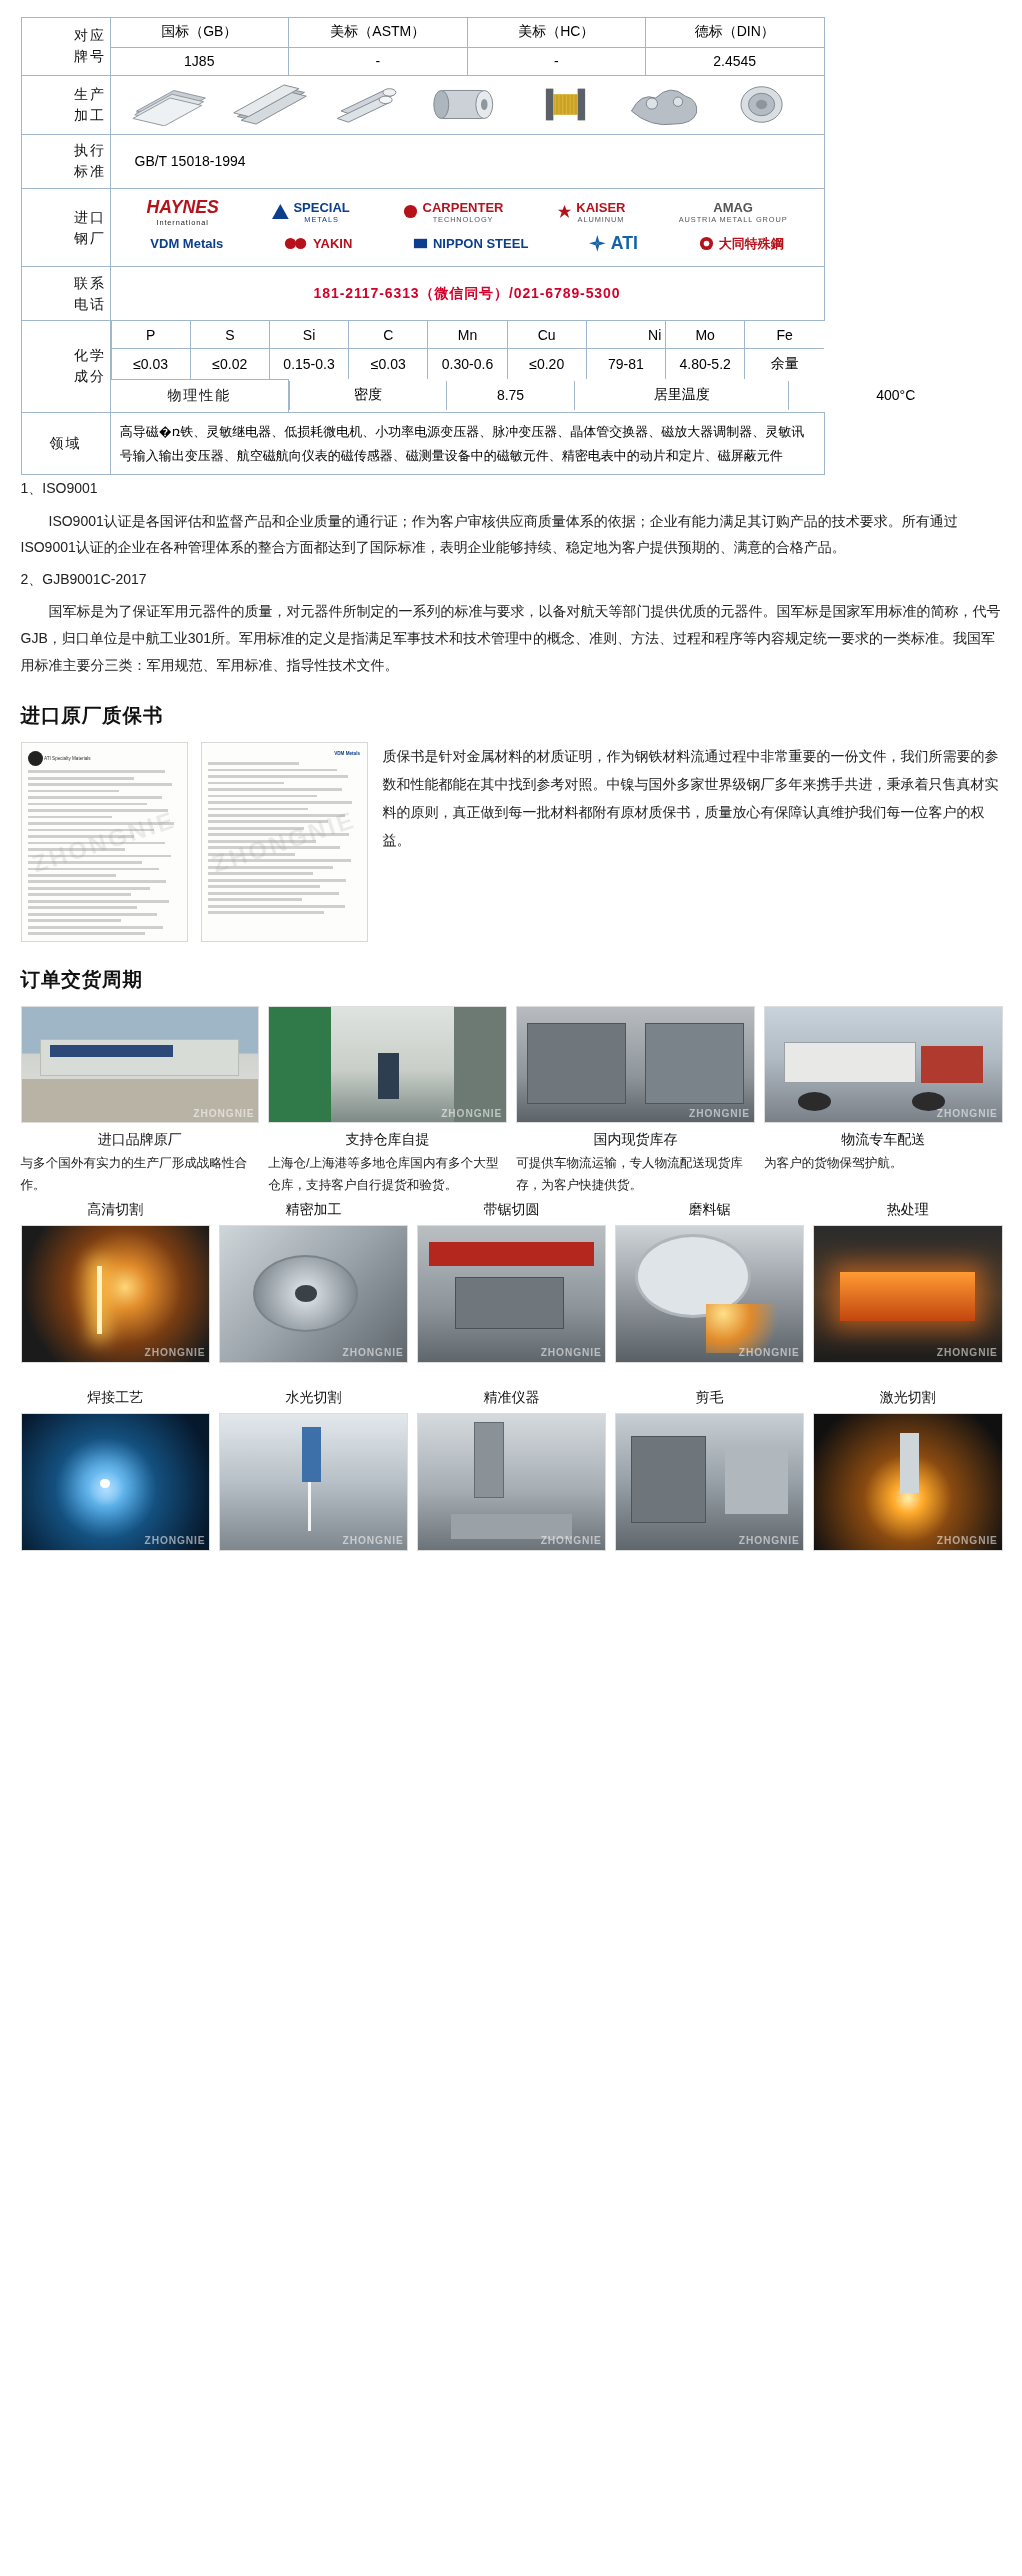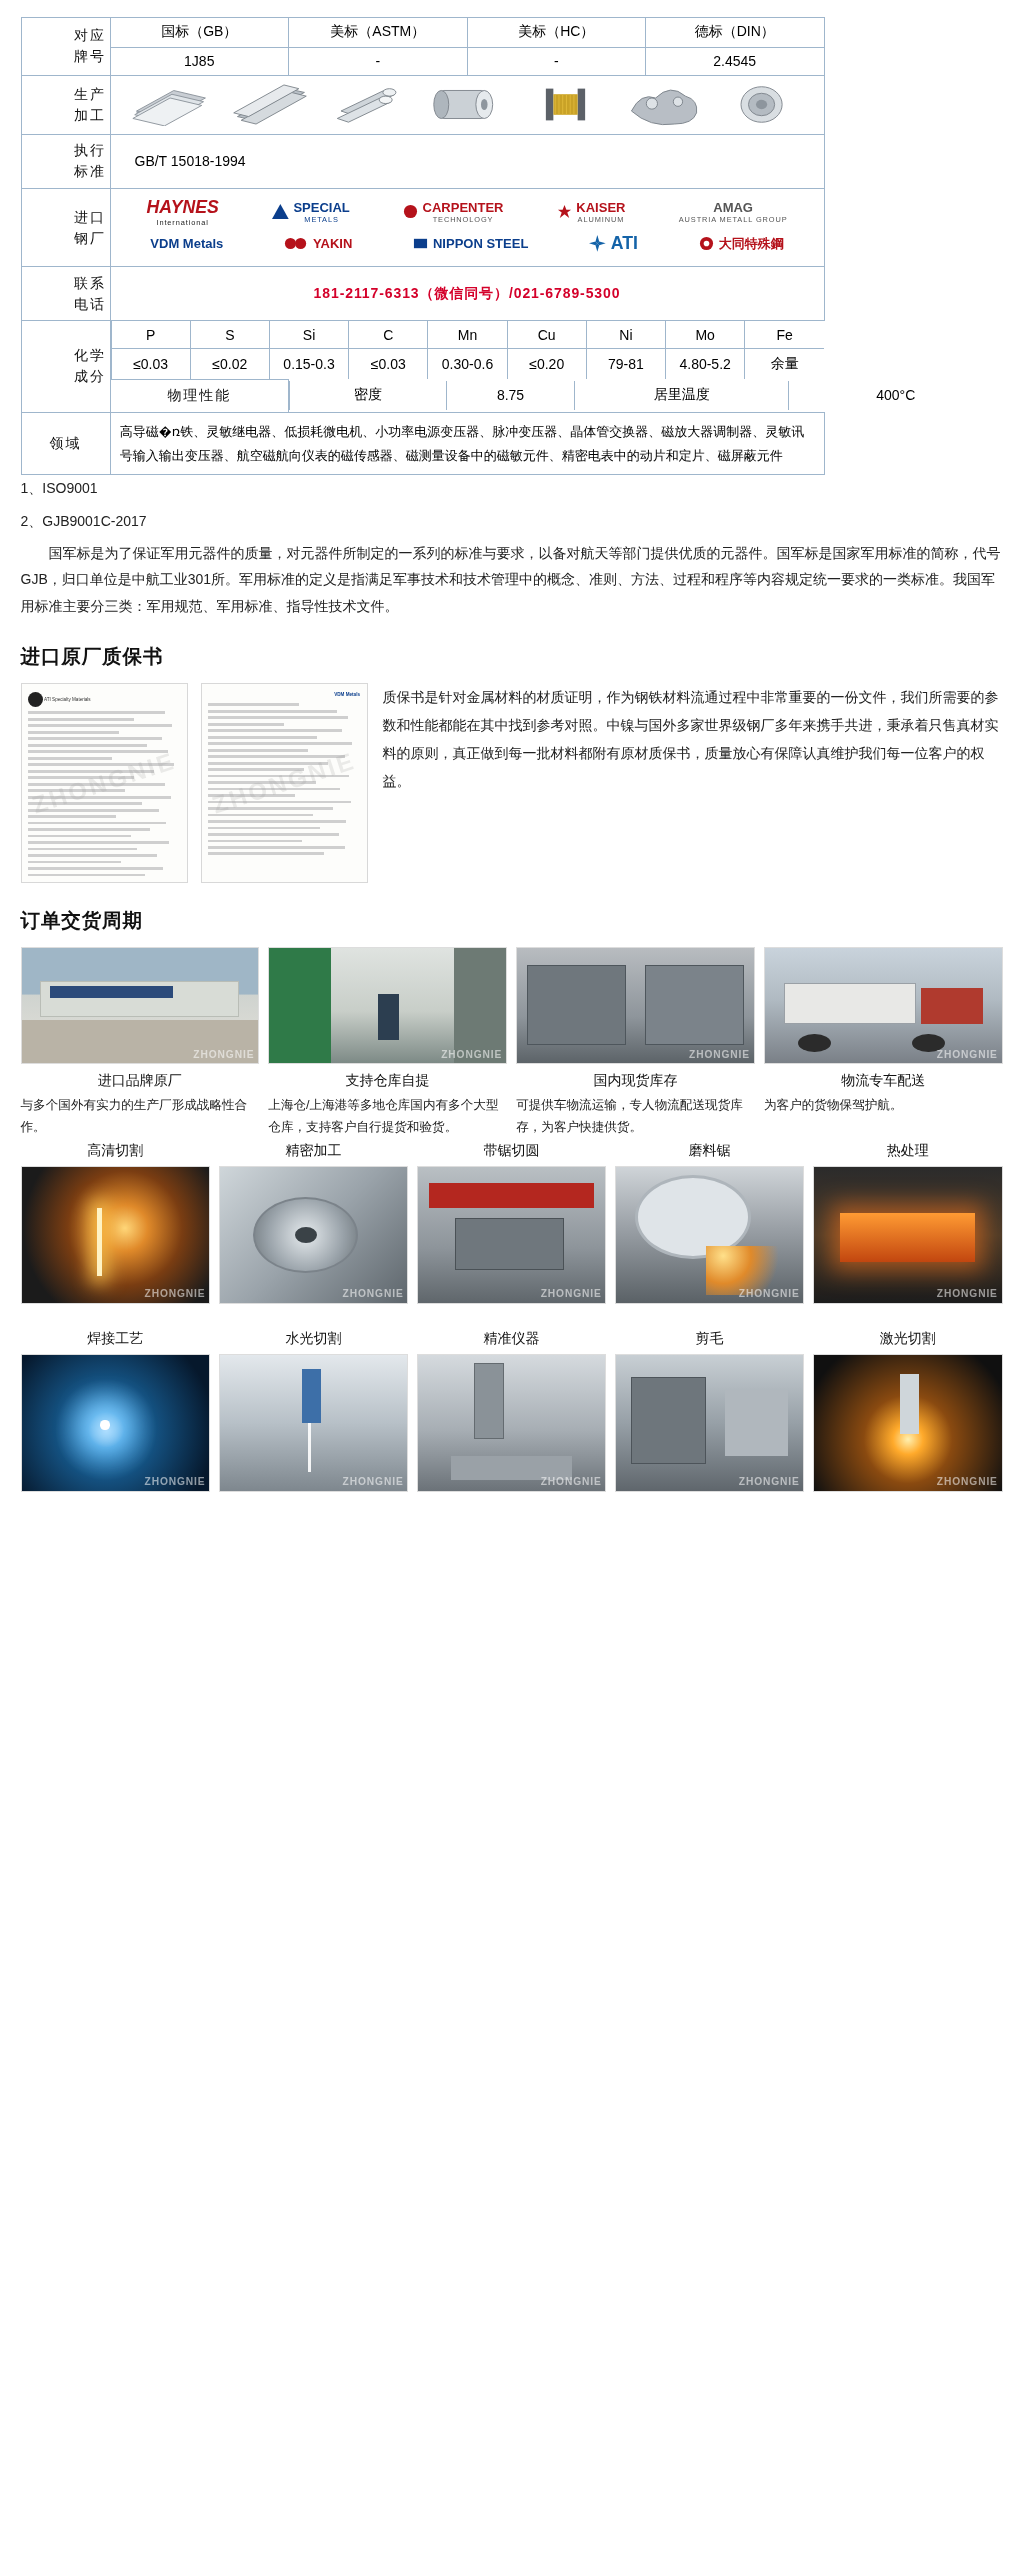--- a/index.html
+++ b/index.html
@@ -410,21 +410,21 @@
       <td colspan="4" style="padding:0;border:none;">
         <table class="spec" style="border-collapse:collapse;width:100%;">
           <tbody>
                 <tr>
             <td style="border-top:none;">P</td>
             <td style="border-top:none;">S</td>
             <td style="border-top:none;">Si</td>
             <td style="border-top:none;">C</td>
             <td style="border-top:none;">Mn</td>
             <td style="border-top:none;">Cu</td>
-            <td style="border-top:none;">Ni</td>
+            <td style="border-top:none;text-align:right;">Ni</td>
             <td style="border-top:none;">Mo</td>
             <td style="border-top:none;border-right:none;">Fe</td>
           </tr>
           <tr>
             <td style="border-bottom:none;">≤0.03</td>
             <td style="border-bottom:none;">≤0.02</td>
             <td style="border-bottom:none;">0.15-0.3</td>
             <td style="border-bottom:none;">≤0.03</td>
             <td style="border-bottom:none;">0.30-0.6</td>
             <td style="border-bottom:none;">≤0.20</td>
@@ -454,20 +454,21 @@
     </tr>
 
     <tr>
       <td class="rowhead">领域</td>
       <td colspan="4" style="text-align:left;padding:7.4px 9.3px;line-height:1.8;font-size:13px;">高导磁�ռ铁、灵敏继电器、低损耗微电机、小功率电源变压器、脉冲变压器、晶体管交换器、磁放大器调制器、灵敏讯号输入输出变压器、航空磁航向仪表的磁传感器、磁测量设备中的磁敏元件、精密电表中的动片和定片、磁屏蔽元件</td>
     </tr>
   </tbody>
     </table>
 
   <p class="para">1、ISO9001</p>
+  <p class="para indent">ISO9001认证是各国评估和监督产品和企业质量的通行证；作为客户审核供应商质量体系的依据；企业有能力满足其订购产品的技术要求。所有通过ISO9001认证的企业在各种管理体系的整合方面都达到了国际标准，表明企业能够持续、稳定地为客户提供预期的、满意的合格产品。</p>
   <p class="para">2、GJB9001C-2017</p>
   <p class="para indent">国军标是为了保证军用元器件的质量，对元器件所制定的一系列的标准与要求，以备对航天等部门提供优质的元器件。国军标是国家军用标准的简称，代号GJB，归口单位是中航工业301所。军用标准的定义是指满足军事技术和技术管理中的概念、准则、方法、过程和程序等内容规定统一要求的一类标准。我国军用标准主要分三类：军用规范、军用标准、指导性技术文件。</p>
 
   <h2 class="section">进口原厂质保书</h2>
   <div class="cert-wrap">
     <div class="cert-imgs">
       <div class="cert-doc">
         <div class="hdr">
           <span class="logo-dot"></span>
           <span>ATI Specialty Materials</span>

